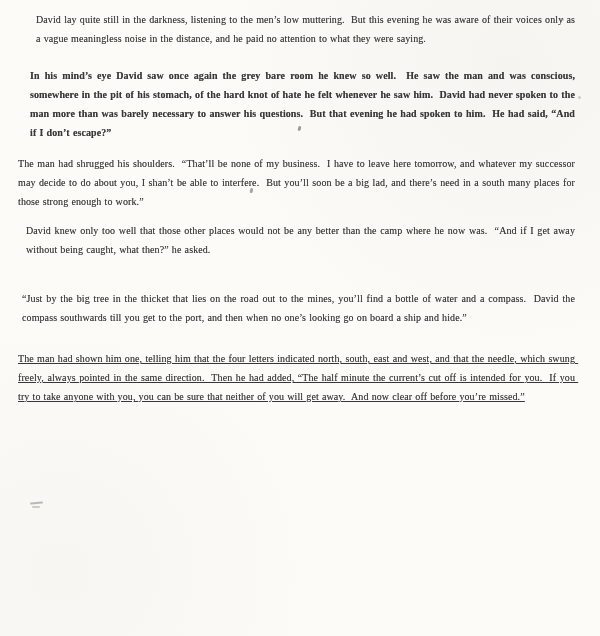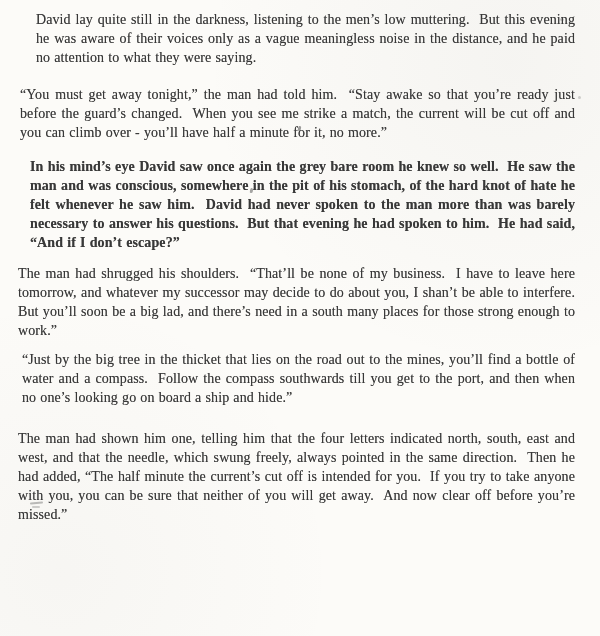--- a/index.html
+++ b/index.html
@@ -15,58 +15,58 @@
     box-sizing: border-box;
     background:
       radial-gradient(circle at 85% 10%, rgba(120,120,115,0.05), transparent 40%),
       radial-gradient(circle at 10% 90%, rgba(120,120,115,0.04), transparent 35%),
       #fcfbf8;
     font-family: "Liberation Serif", "DejaVu Serif", serif;
     color: #383838;
     padding-top: 10px;
   }
   .para {
-    font-size: 14px;
+    font-size: 10px;
     line-height: 19px;
     text-align: justify;
     white-space: pre-wrap;
     word-spacing: 0.5px;
     letter-spacing: 0.1px;
     margin: 0 25px 18px 24px;
     text-shadow: 0 0 0.6px rgba(55,55,55,0.55);
   }
   .p1 { margin-left: 36px; margin-bottom: 18px; }
   .p2 { margin-left: 20px; margin-bottom: 15px; }
   .p3 { margin-left: 30px; margin-bottom: 12px; font-weight: bold; }
   .p4 { margin-left: 18px; margin-bottom: 10px; }
   .p5 { margin-left: 26px; margin-bottom: 30px; }
   .p6 { margin-left: 22px; margin-bottom: 22px; }
   .p7 { margin-left: 28px; margin-bottom: 22px; }
-  .p8 { margin-left: 18px; margin-bottom: 4px; }
+  .p8 { margin-left: 18px; margin-bottom: 4px; text-decoration: underline; }
   .speck {
     position: absolute;
     background: rgba(70,70,70,0.35);
     border-radius: 50%;
   }
   .s1 { left: 30px;  top: 502px; width: 13px; height: 2px; border-radius: 1px; transform: rotate(-4deg); }
   .s2 { left: 32px;  top: 506px; width: 8px;  height: 1.5px; border-radius: 1px; background: rgba(70,70,70,0.25); }
   .s3 { left: 298px; top: 126px; width: 3px;  height: 5px; transform: rotate(20deg); background: rgba(60,60,60,0.5); border-radius: 40% 60% 50% 50%; }
   .s4 { left: 250px; top: 188px; width: 2.5px; height: 5px; transform: rotate(15deg); background: rgba(60,60,60,0.45); border-radius: 40% 60% 50% 50%; }
   .s5 { left: 560px; top: 18px;  width: 4px;  height: 3px; background: rgba(80,80,80,0.3); }
   .s6 { left: 578px; top: 96px;  width: 3px;  height: 3px; background: rgba(80,80,80,0.25); }
 </style>
 </head>
 <body>
 
 <div class="page">
   <p class="para p1">David lay quite still in the darkness, listening to the men’s low muttering.  But this evening he was aware of their voices only as a vague meaningless noise in the distance, and he paid no attention to what they were saying.</p>
-  <p class="para p2">“You must get away tonight,” the man had told him.  “Stay awake so that you’re ready just before the guard’s changed.  When you see me strike a match, the current will be cut off and you can climb over - you’ll have half a minute for it, no more.”</p>
   <p class="para p3">In his mind’s eye David saw once again the grey bare room he knew so well.  He saw the man and was conscious, somewhere in the pit of his stomach, of the hard knot of hate he felt whenever he saw him.  David had never spoken to the man more than was barely necessary to answer his questions.  But that evening he had spoken to him.  He had said, “And if I don’t escape?”</p>
   <p class="para p4">The man had shrugged his shoulders.  “That’ll be none of my business.  I have to leave here tomorrow, and whatever my successor may decide to do about you, I shan’t be able to interfere.  But you’ll soon be a big lad, and there’s need in a south many places for those strong enough to work.”</p>
-  <p class="para p6">“Just by the big tree in the thicket that lies on the road out to the mines, you’ll find a bottle of water and a compass.  Follow the compass southwards till you get to the port, and then when no one’s looking go on board a ship and hide.”</p>
+  <p class="para p5">David knew only too well that those other places would not be any better than the camp where he now was.  “And if I get away without being caught, what then?” he asked.</p>
+  <p class="para p6">“Just by the big tree in the thicket that lies on the road out to the mines, you’ll find a bottle of water and a compass.  David the compass southwards till you get to the port, and then when no one’s looking go on board a ship and hide.”</p>
   <p class="para p8">The man had shown him one, telling him that the four letters indicated north, south, east and west, and that the needle, which swung freely, always pointed in the same direction.  Then he had added, “The half minute the current’s cut off is intended for you.  If you try to take anyone with you, you can be sure that neither of you will get away.  And now clear off before you’re missed.”</p>
 
   <div class="speck s1"></div>
   <div class="speck s2"></div>
   <div class="speck s3"></div>
   <div class="speck s4"></div>
   <div class="speck s5"></div>
   <div class="speck s6"></div>
 </div>
 

